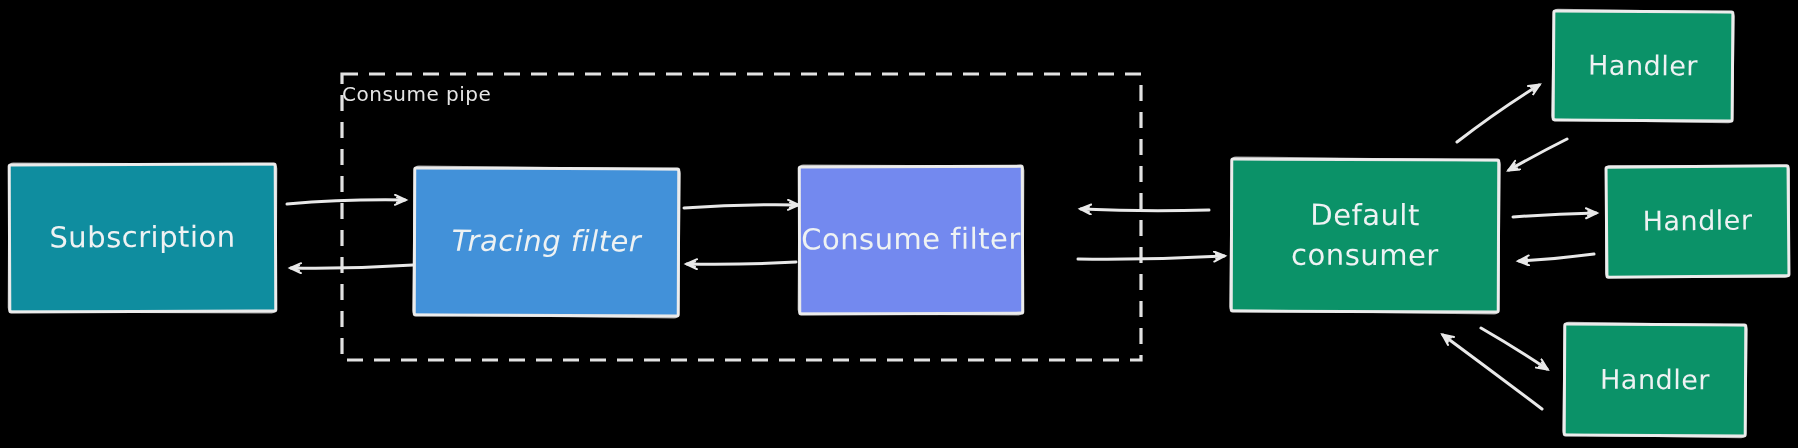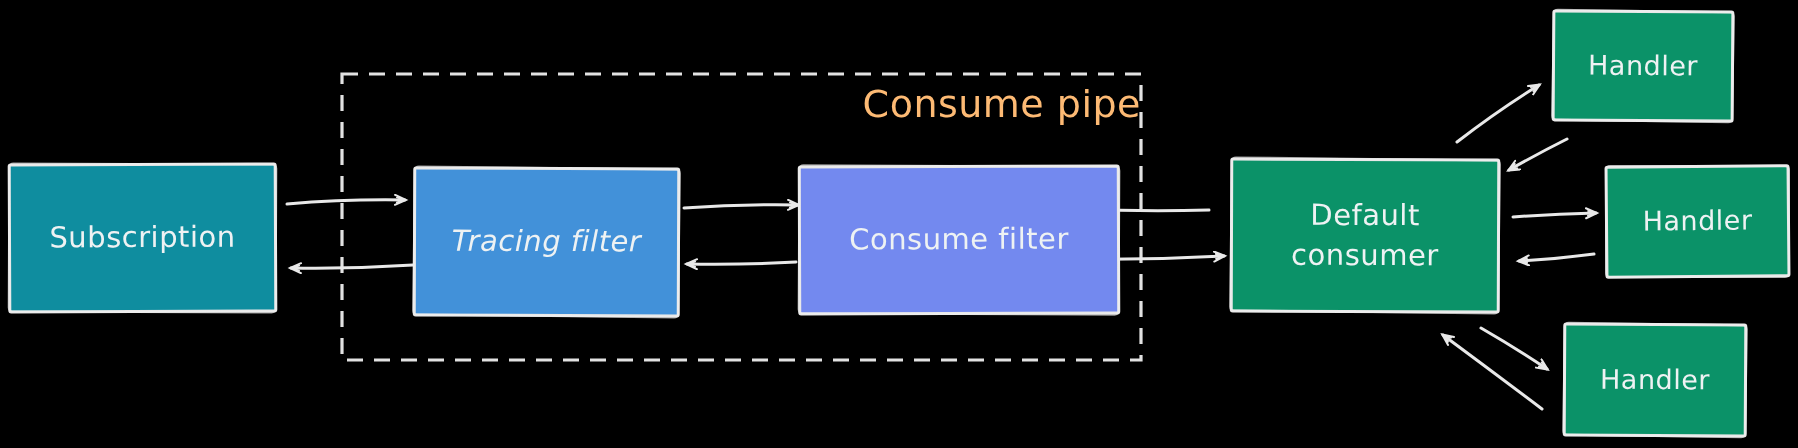--- a/index.html
+++ b/index.html
@@ -17,30 +17,30 @@
     box-sizing:border-box;
   }
   .node::before{
     content:"";position:absolute;inset:-3px;border:2px solid rgba(240,240,240,.65);
     border-radius:5px;transform:rotate(.5deg);pointer-events:none;
   }
   .node .lbl{position:relative;text-align:center;line-height:1.35;}
 
   #n-subscription{left:8px;top:163px;width:269px;height:150px;transform:rotate(-.25deg);}
   #n-tracing{left:413px;top:167px;width:267px;height:150px;transform:rotate(.2deg);}
-  #n-consume{left:798px;top:165px;width:322px;height:150px;transform:rotate(-.2deg);}
+  #n-consume{left:798px;top:165px;width:226px;height:150px;transform:rotate(-.2deg);}
   #n-default{left:1230px;top:158px;width:270px;height:155px;transform:rotate(.2deg);}
   #n-default .lbl{width:220px;}
   #n-h1{left:1552px;top:10px;width:182px;height:112px;font-size:27px;transform:rotate(.4deg);}
   #n-h2{left:1605px;top:165px;width:185px;height:113px;font-size:27px;transform:rotate(-.5deg);}
   #n-h3{left:1563px;top:323px;width:184px;height:114px;font-size:27px;transform:rotate(.3deg);}
 
   .pipe-label{
     position:absolute;left:342px;top:82px;width:799px;
-    text-align:right;color:#fdba74;font-size:38px;letter-spacing:.5px;
+    text-align:left;color:#e5e5e5;font-size:20px;letter-spacing:.5px;
   }
 </style>
 </head>
 <body>
 
 <div class="stage">
 
   <svg class="wires" viewBox="0 0 1798 448">
     <defs>
       <marker id="ah" markerWidth="16" markerHeight="14" refX="11" refY="6" orient="auto" markerUnits="userSpaceOnUse">

